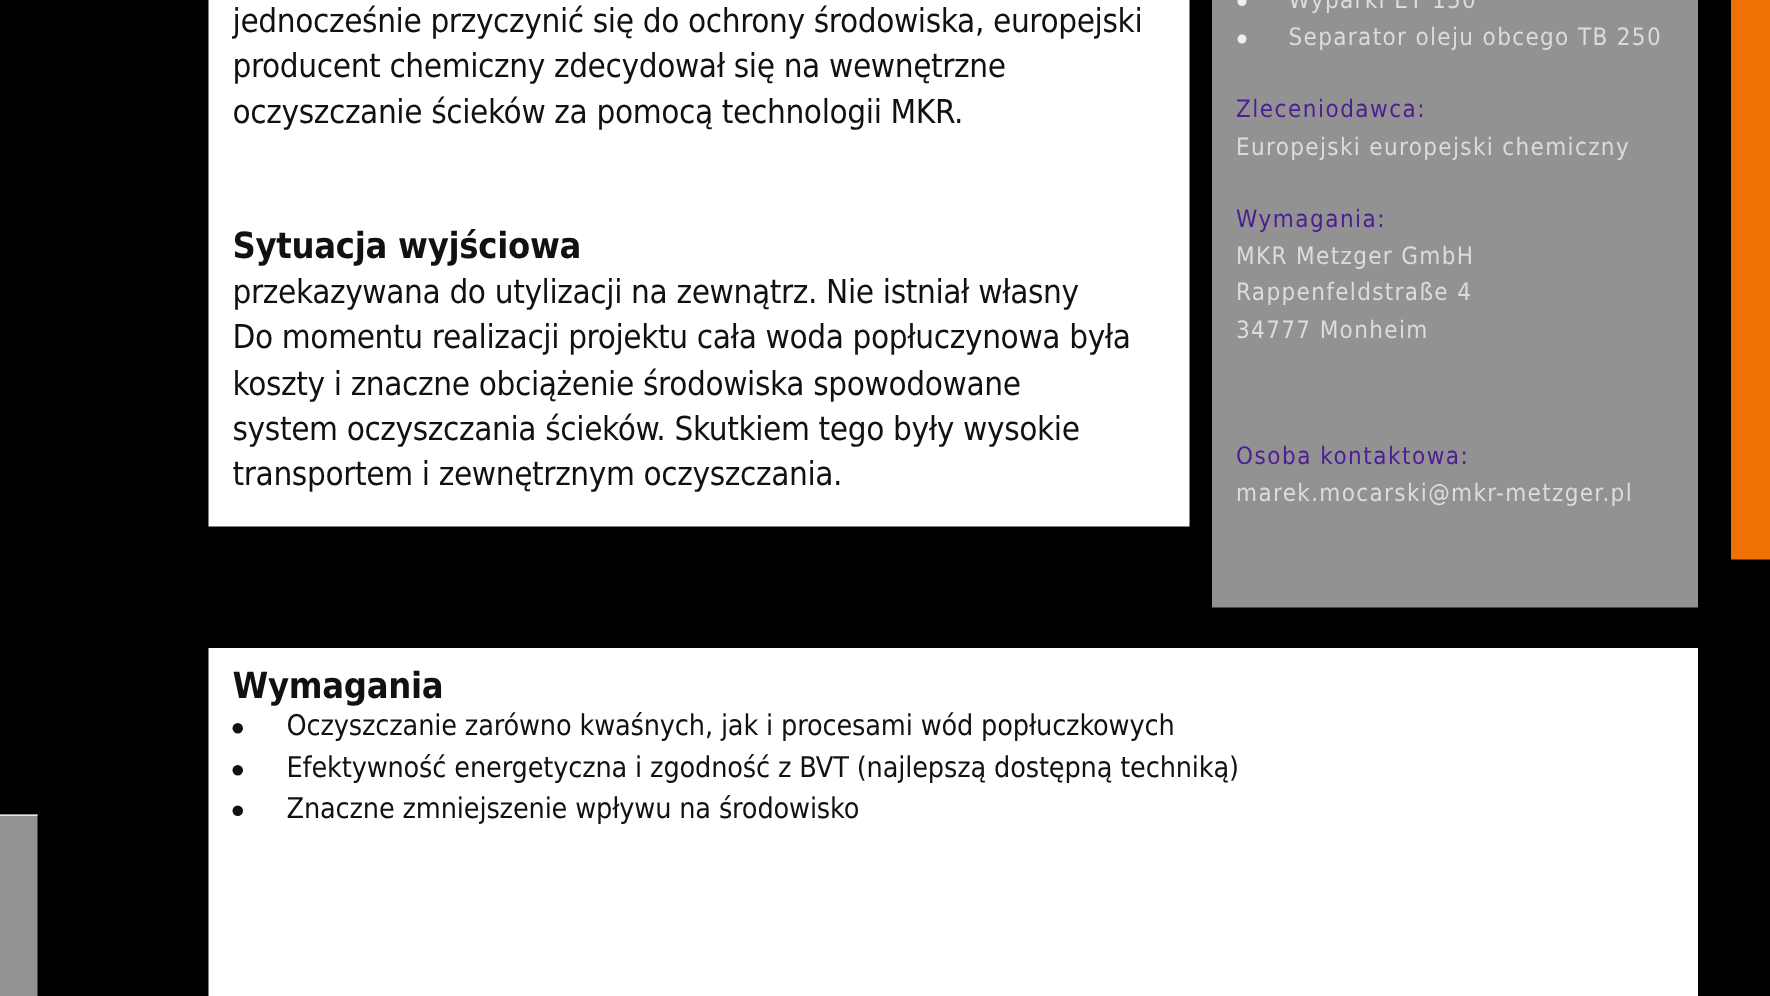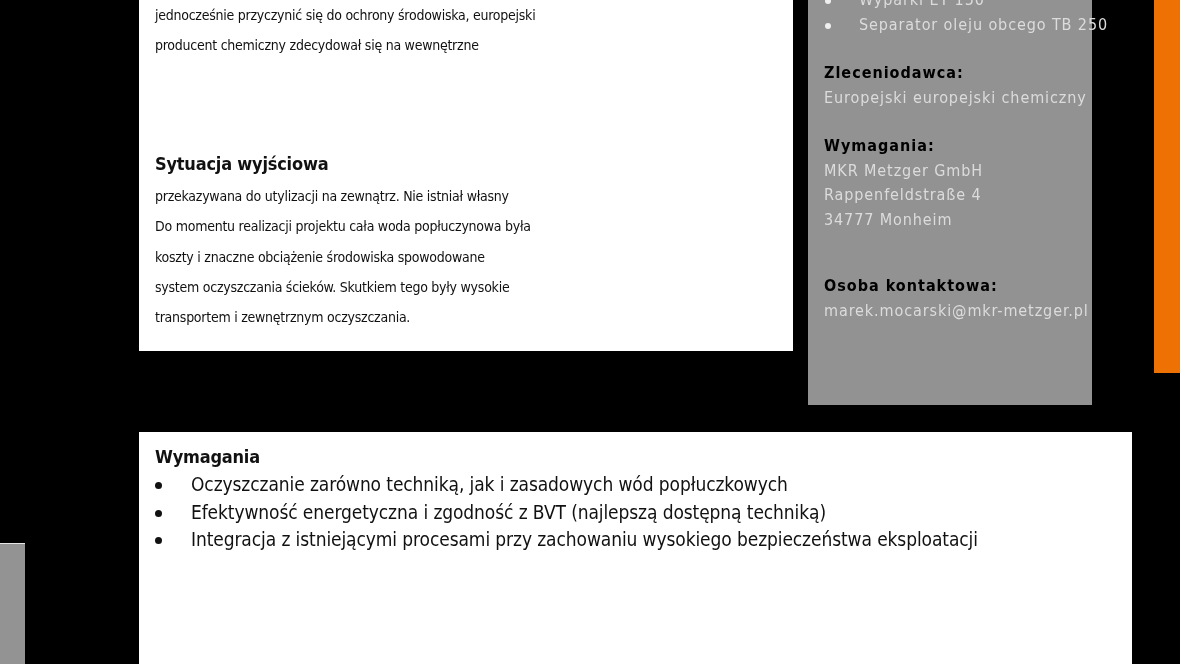--- a/index.html
+++ b/index.html
@@ -28,33 +28,33 @@
       padding: 0 16px;
     }
     #req-panel {
       left: 139px;
       top: 432px;
       width: 993px;
       height: 240px;
       padding: 0 16px;
     }
     .body-text {
-      font-size: 14px;
+      font-size: 22px;
       line-height: 30.3px;
       letter-spacing: -0.25px;
       white-space: nowrap;
     }
     .intro-lines {
       position: absolute;
       left: 16px;
       top: 0;
     }
     .section-title {
       font-weight: bold;
-      font-size: 18px;
+      font-size: 24px;
       line-height: 24px;
       letter-spacing: -0.2px;
     }
     .situation {
       position: absolute;
       left: 16px;
       top: 152px;
     }
     .situation .section-title {
       margin-bottom: 5px;
@@ -83,21 +83,21 @@
       top: 11px;
       width: 7px;
       height: 7px;
       border-radius: 50%;
       background: #111;
     }
     #info-panel {
       position: absolute;
       left: 808px;
       top: 0;
-      width: 284px;
+      width: 324px;
       height: 405px;
       background: #929292;
       color: #dcdcdc;
       box-sizing: border-box;
     }
     .info-inner {
       position: absolute;
       left: 16px;
       top: -15px;
       font-size: 16px;
@@ -117,33 +117,33 @@
     .info-list li .bullet {
       position: absolute;
       left: 1px;
       top: 10px;
       width: 6px;
       height: 6px;
       border-radius: 50%;
       background: #efefef;
     }
     .info-label {
-      color: #000000;
-      font-weight: bold;
+      color: #4c1d95;
+      font-weight: normal;
       letter-spacing: 1px;
       line-height: 24.5px;
     }
     .info-value {
       line-height: 24.5px;
     }
     .info-group {
       margin-top: 24px;
     }
     .info-group.contact {
-      margin-top: 42px;
+      margin-top: 60px;
     }
     #accent-bar {
       position: absolute;
       left: 1154px;
       top: 0;
       width: 26px;
       height: 373px;
       background: #ee7203;
     }
     #side-block {
@@ -157,20 +157,21 @@
       box-sizing: border-box;
     }
   </style>
 </head>
 <body>
 
 <div id="intro-panel" class="panel-white">
   <div class="intro-lines body-text" style="top:0;">
     <div>jednocześnie przyczynić się do ochrony środowiska, europejski</div>
     <div>producent chemiczny zdecydował się na wewnętrzne</div>
+    <div>oczyszczanie ścieków za pomocą technologii MKR.</div>
   </div>
 
   <div class="situation">
     <div class="section-title">Sytuacja wyjściowa</div>
     <div class="body-text">
       <div>przekazywana do utylizacji na zewnątrz. Nie istniał własny</div>
       <div>Do momentu realizacji projektu cała woda popłuczynowa była</div>
       <div>koszty i znaczne obciążenie środowiska spowodowane</div>
       <div>system oczyszczania ścieków. Skutkiem tego były wysokie</div>
       <div>transportem i zewnętrznym oczyszczania.</div>
@@ -203,20 +204,20 @@
     </div>
   </div>
 </div>
 
 <div id="accent-bar"></div>
 
 <div id="req-panel" class="panel-white">
   <div class="req-block">
     <div class="section-title">Wymagania</div>
     <ul class="req-list">
-      <li><span class="bullet"></span><span>Oczyszczanie zarówno techniką, jak i zasadowych wód popłuczkowych</span></li>
+      <li><span class="bullet"></span><span>Oczyszczanie zarówno kwaśnych, jak i procesami wód popłuczkowych</span></li>
       <li><span class="bullet"></span><span>Efektywność energetyczna i zgodność z BVT (najlepszą dostępną techniką)</span></li>
-      <li><span class="bullet"></span><span>Integracja z istniejącymi procesami przy zachowaniu wysokiego bezpieczeństwa eksploatacji</span></li>
+      <li><span class="bullet"></span><span>Znaczne zmniejszenie wpływu na środowisko</span></li>
     </ul>
   </div>
 </div>
 
 <div id="side-block"></div>
 
 </body></html>

